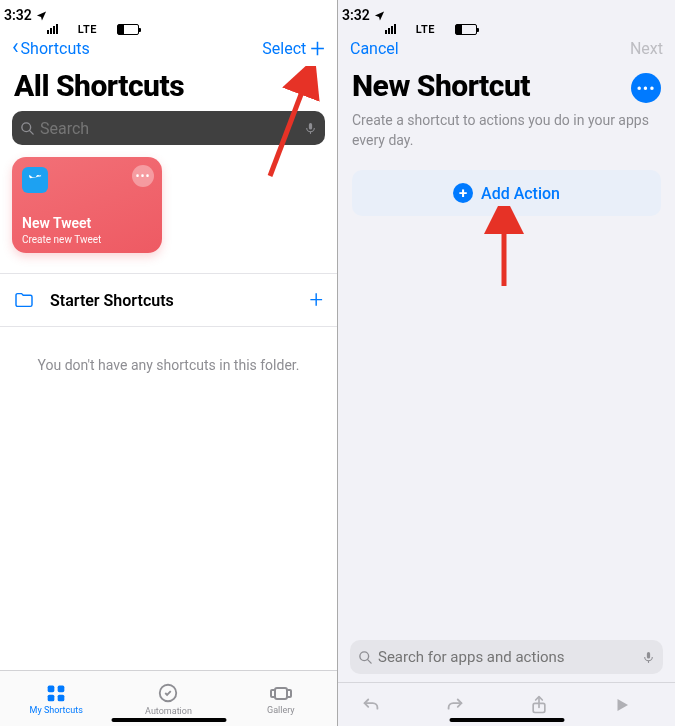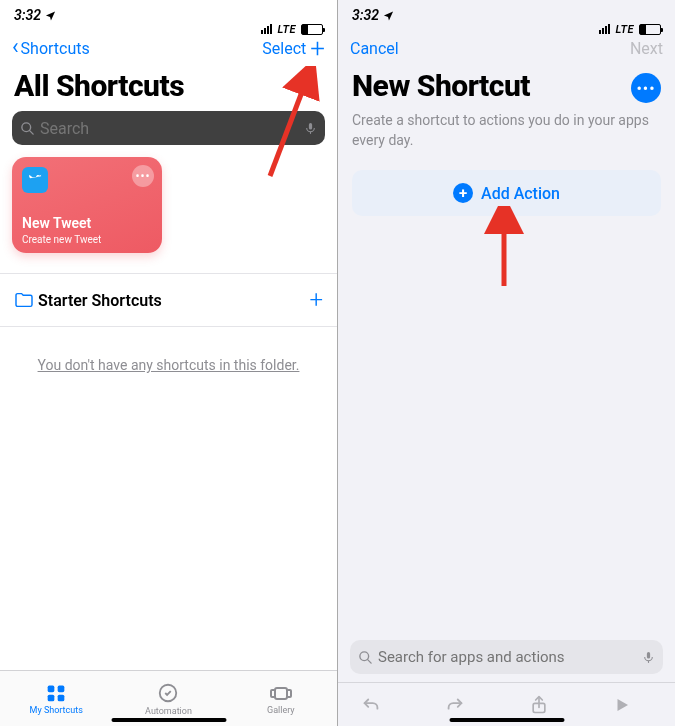--- a/index.html
+++ b/index.html
@@ -1,23 +1,23 @@
 <!DOCTYPE html>
 <html><head>
 <meta charset="utf-8">
 <style>
   * { box-sizing: border-box; margin: 0; padding: 0; font-family: -apple-system, BlinkMacSystemFont, "Segoe UI", Roboto, Helvetica, Arial, sans-serif; }
   body { width: 675px; height: 726px; background: #fff; position: relative; overflow: hidden; }
   .split { display: flex; width: 100%; height: 100%; }
   .phone { flex: 1; position: relative; display: flex; flex-direction: column; background: #fff; }
   .phone.right { background: #f2f2f7; }
   .divider { width: 1px; background: #aaa; }
-  .status-bar { height: 30px; display: flex; align-items: center; justify-content: space-between; padding: 0 14px; font-size: 14px; font-weight: 600; font-style: italic; }
+  .status-bar { height: 30px; display: flex; align-items: center; padding: 0 4px; font-size: 14px; font-weight: 600; }
   .status-left { display:flex; align-items:center; gap:4px; }
-  .status-right { display:flex; align-items:center; gap:5px;margin-top:28px; }
+  .status-right { display:flex; align-items:center; gap:20px;margin-top:28px; }
   .sig-bars { display:flex; align-items:flex-end; gap:1px; }
   .sig-bars span { width:2px; background:#000; }
   .sig-bars span:nth-child(1){height:4px;}
   .sig-bars span:nth-child(2){height:6px;}
   .sig-bars span:nth-child(3){height:8px;}
   .sig-bars span:nth-child(4){height:10px;}
   .lte { font-size:11px; font-weight:600; letter-spacing:0.5px;}
   .battery { width:22px; height:11px; border:1px solid #000; border-radius:2px; position:relative; }
   .battery::after { content:""; position:absolute; right:-3px; top:3px; width:2px; height:4px; background:#000; border-radius:0 1px 1px 0;}
   .battery-fill { height:100%; width:30%; background:#000; }
@@ -42,27 +42,27 @@
   
   .cards-row { padding:0 12px; display:flex; }
   .shortcut-card { width:150px; height:96px; background:linear-gradient(160deg,#f27077,#ee5a63); border-radius:14px; padding:10px; position:relative; color:#fff; box-shadow:0 4px 10px rgba(238,90,99,0.25);}
   .card-app { width:26px; height:26px; background:#1da1f2; border-radius:6px; display:flex; align-items:center; justify-content:center; font-size:15px;}
   .card-opt { position:absolute; top:8px; right:8px; width:22px; height:22px; border-radius:50%; background:rgba(255,255,255,0.35); display:flex; align-items:center; justify-content:center; font-size:12px; letter-spacing:1px;}
   .card-title { position:absolute; bottom:22px; left:10px; font-size:14px; font-weight:600;}
   .card-sub { position:absolute; bottom:8px; left:10px; font-size:10px; opacity:.95;}
   
   .section-sep { height:1px; background:#e4e4e8; margin:20px 0 0;}
   .folder-row { display:flex; align-items:center; justify-content:space-between; padding:12px 14px; }
-  .folder-left { display:flex; align-items:center; gap:4px; }
+  .folder-left { display:flex; align-items:center; gap:16px; }
   .folder-icon { color:#007aff; font-size:18px;}
   .folder-name { font-size:16px; font-weight:600;}
   .folder-plus { color:#007aff; font-size:24px; font-weight:300;}
   .section-sep2 { height:1px; background:#e4e4e8; }
   
-  .empty-text { text-align:center; padding:30px 24px; font-size:14px; color:#8e8e93;text-decoration:underline;}
+  .empty-text { text-align:center; padding:30px 24px; font-size:14px; color:#8e8e93;}
   
   .tab-bar { position:absolute; bottom:0; left:0; right:0; height:56px; border-top:1px solid #d2d2d5; background:#fafafa; display:flex; }
   .tab { flex:1; display:flex; flex-direction:column; align-items:center; justify-content:center; gap:2px; color:#8e8e93; font-size:9px;}
   .tab.active { color:#007aff; }
   .tab-icon { font-size:20px; line-height:1;}
   .home-ind { position:absolute; bottom:4px; left:50%; transform:translateX(-50%); width:115px; height:4px; background:#000; border-radius:3px; }
   
   
   .add-action-btn { margin:6px 14px; height:46px; background:#e9eff9; border-radius:10px; display:flex; align-items:center; justify-content:center; gap:8px; color:#007aff; font-size:16px; font-weight:500;}
   .add-circle { width:20px; height:20px; border-radius:50%; background:#007aff; color:#fff; display:flex; align-items:center; justify-content:center; font-size:15px; font-weight:700; line-height:1;}

